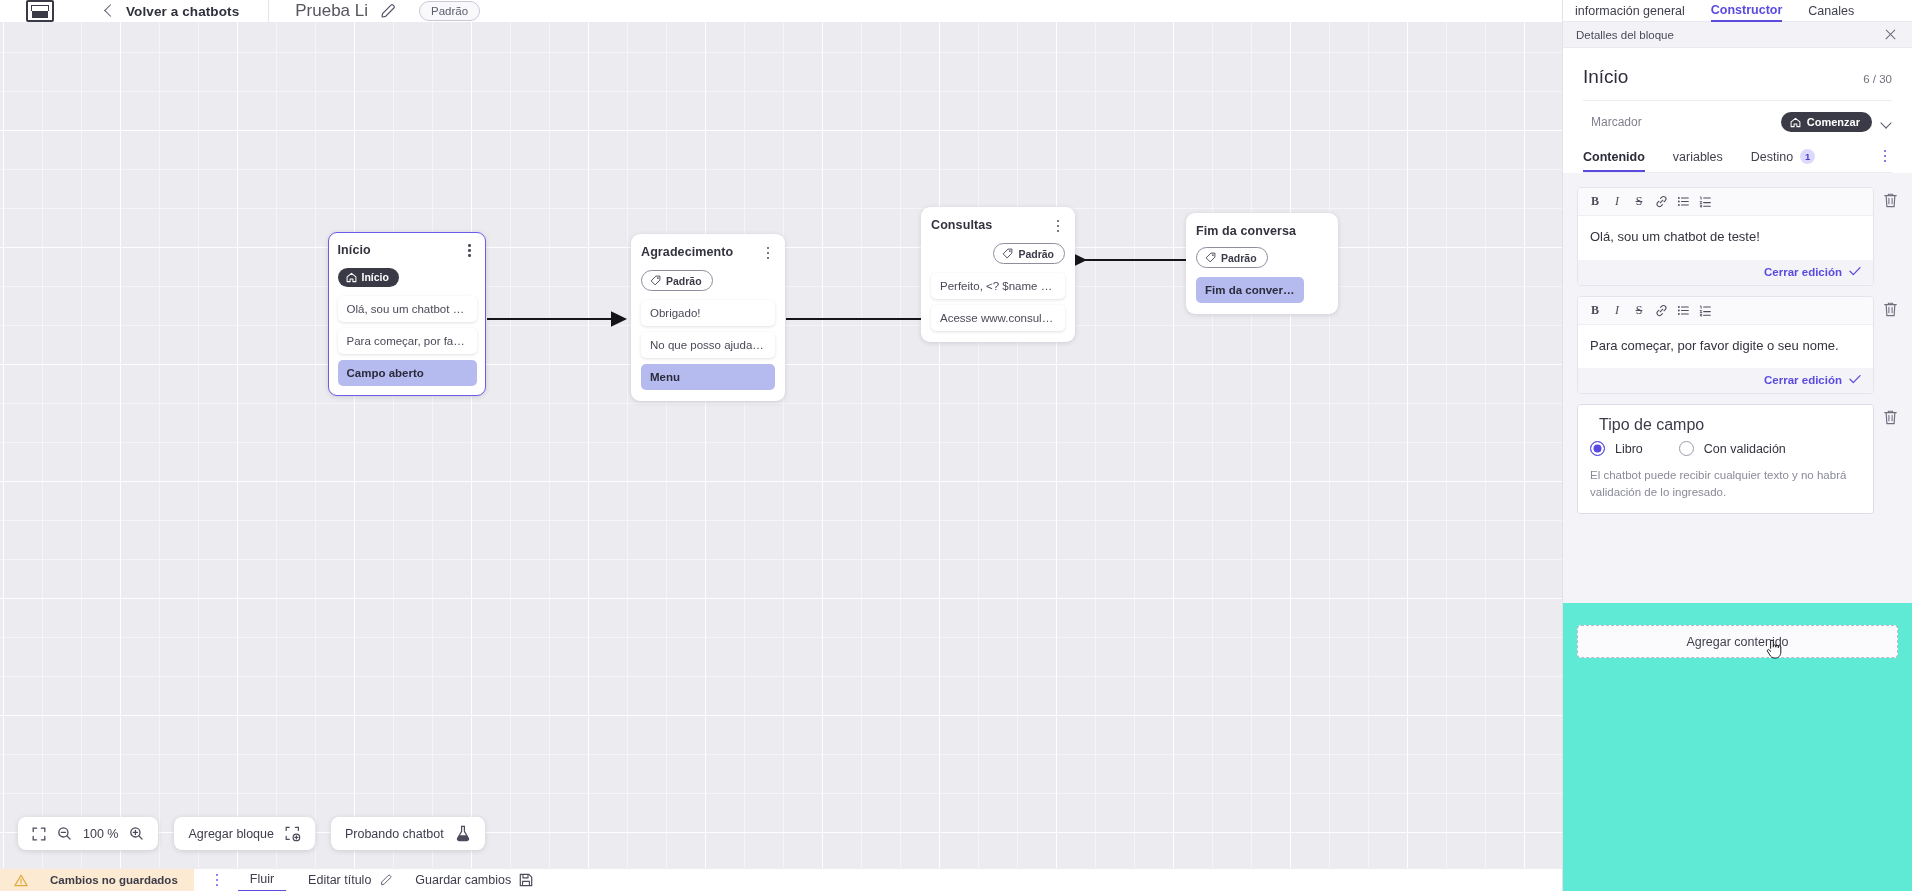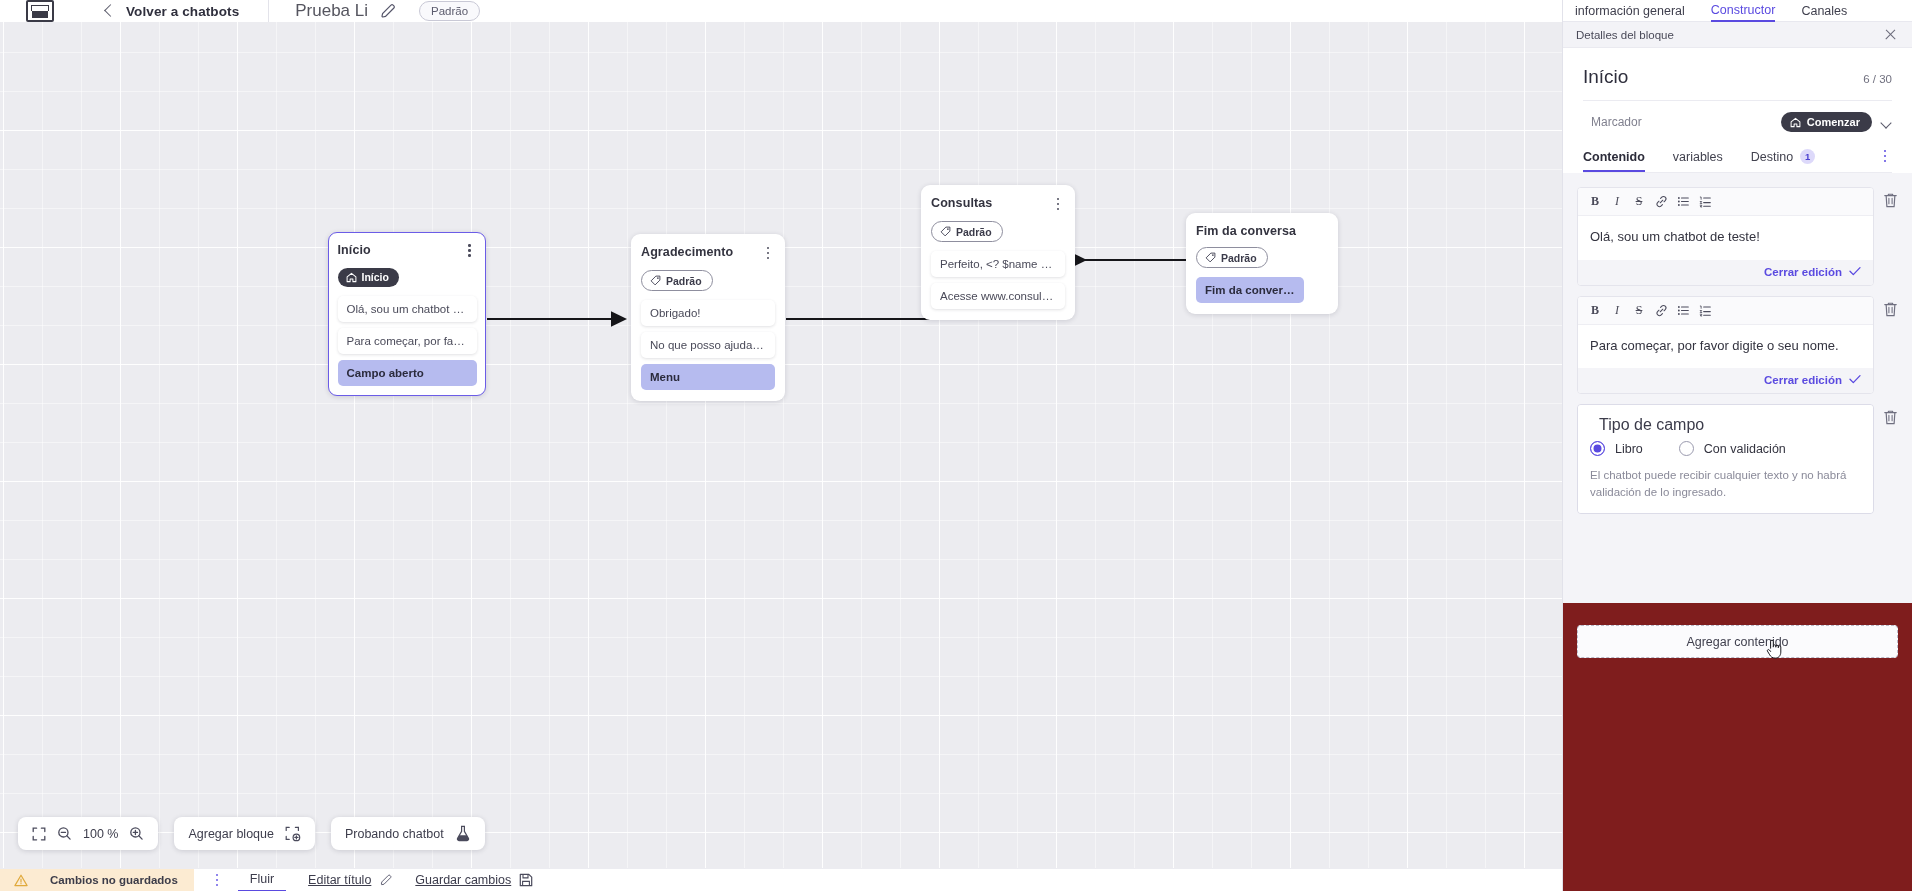--- a/index.html
+++ b/index.html
@@ -95,21 +95,21 @@
   .node-rows { margin-top: 9px; display: flex; flex-direction: column; gap: 6px; }
   .row {
     background: #ffffff; border-radius: 5px; padding: 7px 9px; font-size: 11.5px;
     color: #4a4a59; box-shadow: 0 1px 3px rgba(40,40,60,.14);
     white-space: nowrap; overflow: hidden; text-overflow: ellipsis;
   }
   .row.highlight { background: #b6bbef; color: #2b2b3d; font-weight: bold; box-shadow: none; }
 
   #node-inicio { left: 328px; top: 210px; width: 158px; }
   #node-agradecimento { left: 631px; top: 212px; width: 154px; }
-  #node-consultas { left: 921px; top: 163px; width: 154px; }
+  #node-consultas { left: 921px; top: 185px; width: 154px; text-align: right; }
   #node-fim { left: 1186px; top: 191px; width: 152px; }
   #node-fim .row.highlight { width: 108px; }
 
   
   .canvas-toolbar { position: absolute; left: 18px; bottom: 18px; display: flex; gap: 16px; }
   .tb-group {
     background: #fff; border-radius: 8px; box-shadow: 0 1px 5px rgba(40,40,60,.17);
     height: 33px; display: flex; align-items: center; padding: 0 14px; gap: 11px;
   }
   .tb-label { font-size: 12.5px; color: #3d3d4c; white-space: nowrap; }
@@ -127,35 +127,35 @@
   .unsaved-text { font-size: 11.5px; color: #3c3c49; font-weight: bold; white-space: nowrap; }
   .sb-kebab { margin-left: 16px; width: 14px; height: 16px; display: flex;
               flex-direction: column; align-items: center; justify-content: center; gap: 2.5px; }
   .sb-kebab i { width: 2.5px; height: 2.5px; border-radius: 50%; background: #6b5ce7; }
   .sb-tab {
     margin-left: 14px; height: 23px; display: flex; align-items: center; padding: 0 12px;
     font-size: 12.5px; color: #3c3c4c; border-bottom: 2px solid #5a4ae0; white-space: nowrap;
   }
   .sb-item {
     margin-left: 22px; display: flex; align-items: flex-start; gap: 8px;
-    font-size: 12.5px; color: #3c3c4c; white-space: nowrap; text-decoration: underline;
+    font-size: 12.5px; color: #3c3c4c; white-space: nowrap;
   }
 
   
   .rpanel {
     position: absolute; right: 0; top: 0; width: 350px; height: 891px;
-    background: #7f1d1d; border-left: 1px solid #e2e2ea;
+    background: #5eead4; border-left: 1px solid #e2e2ea;
   }
   .rtabs {
     height: 22px; background: #fff; display: flex; align-items: center;
     padding-left: 12px; gap: 26px; border-bottom: 1px solid #e8e8ef;
   }
   .rtab { font-size: 12.5px; color: #3f3f4d; height: 22px; display: flex; align-items: center;
           white-space: nowrap; }
-  .rtab.active { color: #5a4ae0; font-weight: normal; border-bottom: 2px solid #5a4ae0; }
+  .rtab.active { color: #5a4ae0; font-weight: bold; border-bottom: 2px solid #5a4ae0; }
   .rpanel-head {
     height: 26px; background: #f3f3f7; display: flex; align-items: center;
     justify-content: space-between; padding: 0 14px 0 13px; border-bottom: 1px solid #eaeaf0;
   }
   .rpanel-head-title { font-size: 11.5px; color: #4a4a59; }
   .close-x { width: 15px; height: 15px; position: relative; }
   .close-x::before, .close-x::after {
     content: ""; position: absolute; left: 1px; top: 7px; width: 13px; height: 1.4px;
     background: #6a6a79;
   }

